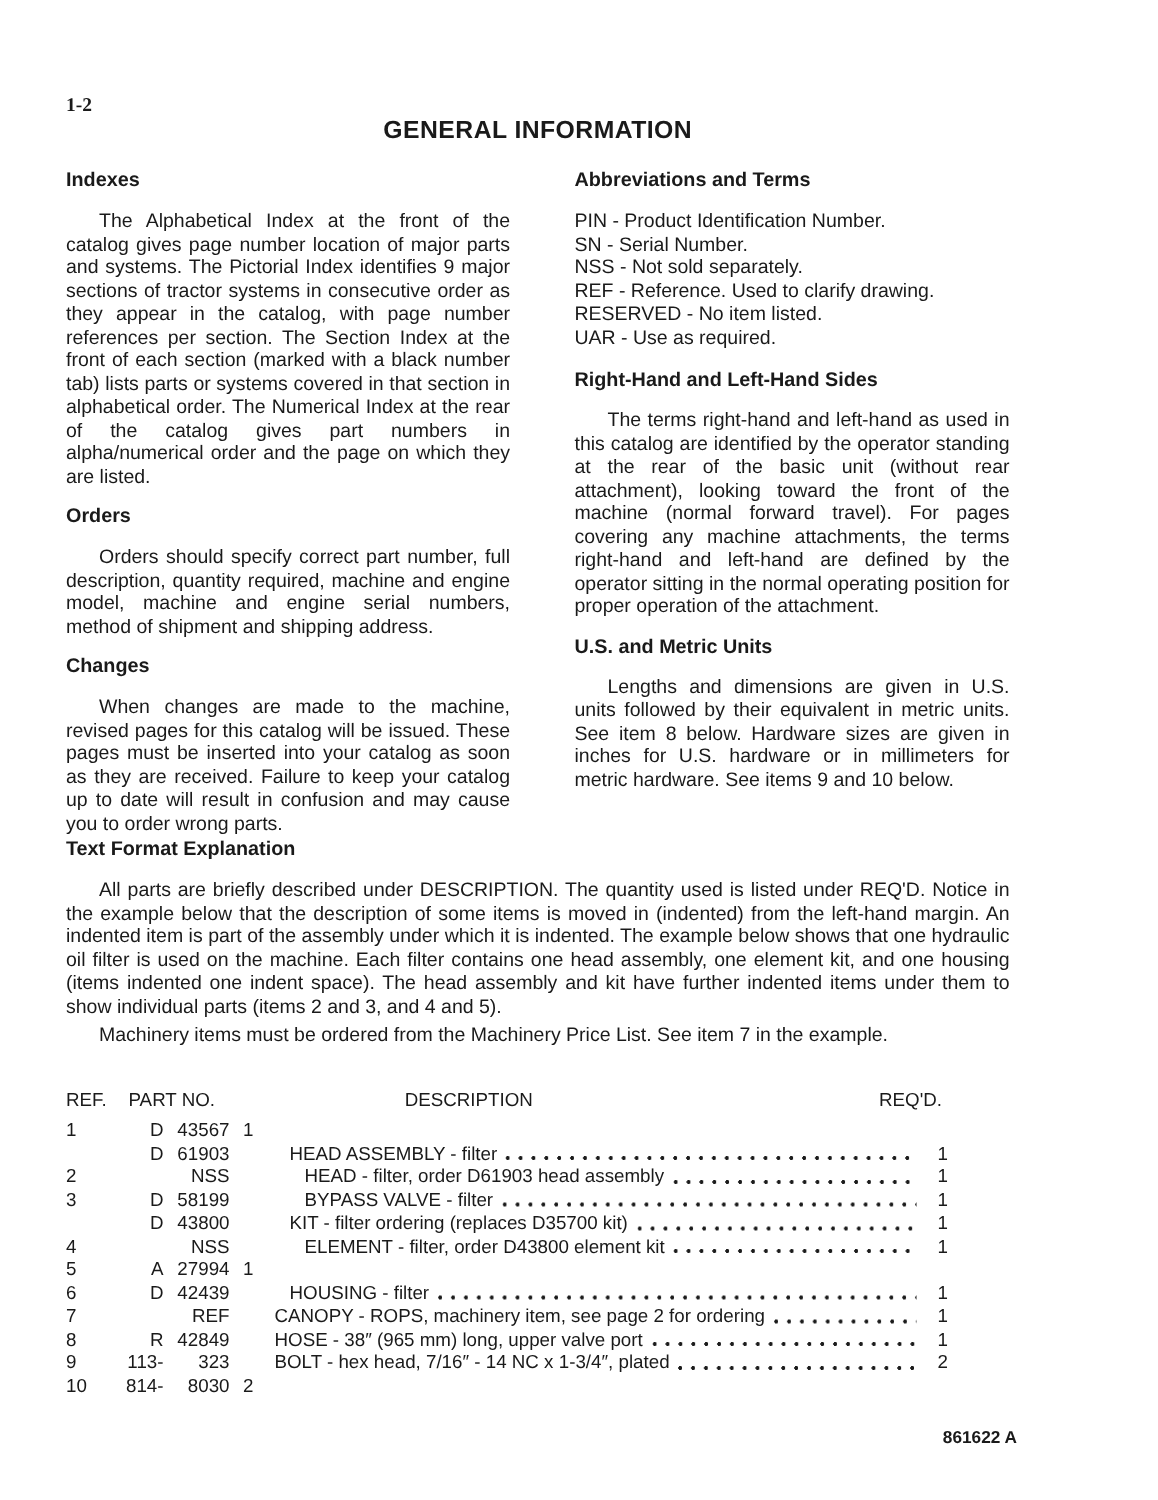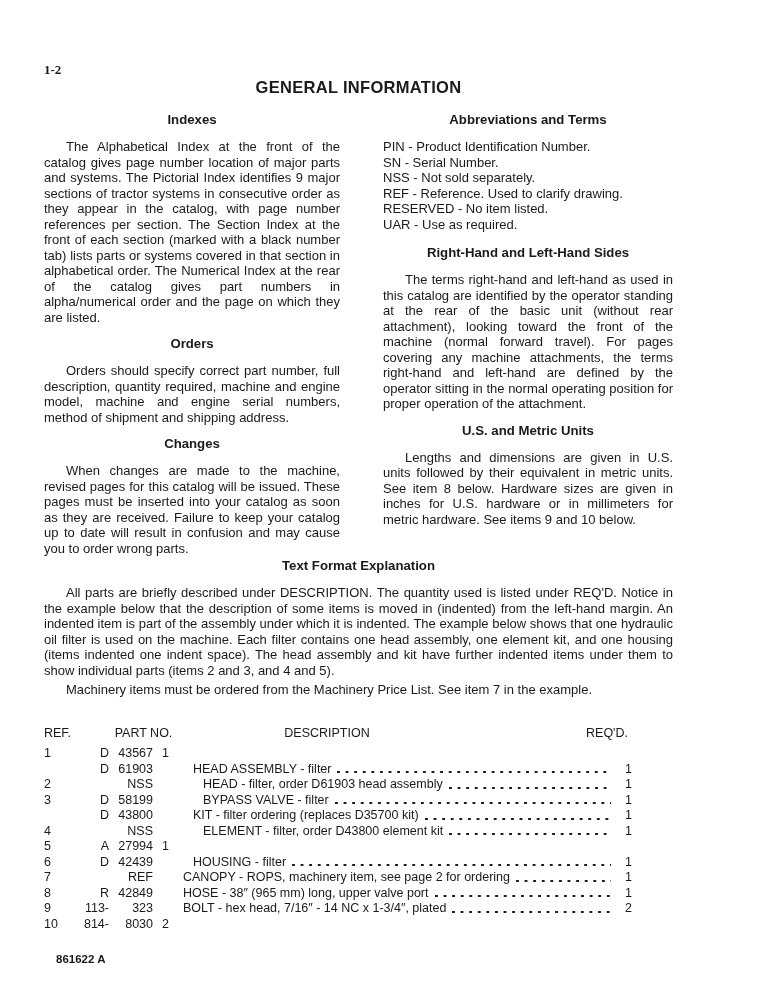--- a/index.html
+++ b/index.html
@@ -29,21 +29,20 @@
   }
   #columns {
     left: 44px; top: 106px; width: 629px;
     display: flex;
   }
   .col-left  { width: 296px; margin-right: 43px; flex-shrink: 0; }
   .col-right { width: 290px; flex-shrink: 0; }
 
   .h {
     font-weight: 700;
-    text-align: center;
     font-size: 13.2px;
     line-height: 16px;
     margin: 11px 0;
   }
   .h-first { margin-top: 6px; }
 
   .para {
     margin: 0;
     font-size: 13px;
     line-height: 15.5px;
@@ -64,21 +63,20 @@
 
   #parts-table {
     left: 44px; top: 719px; width: 588px;
     font-size: 12.5px;
   }
   .thead {
     display: flex;
     line-height: 16px;
     padding-top: 6px;
     margin-bottom: 5px;
-    gap: 29px;
   }
   .th-ref  { width: 32px; flex-shrink: 0; }
   .th-part { width: 77px; flex-shrink: 0; text-align: center; }
   .th-desc { flex: 1; text-align: center; padding-right: 110px; min-width: 0; }
   .th-reqd { width: 46px; flex-shrink: 0; text-align: right; padding-right: 4px; }
 
   .trow { display: flex; line-height: 15.5px; }
   .c-ref    { width: 32px; flex-shrink: 0; }
   .c-prefix { width: 33px; flex-shrink: 0; text-align: right; }
   .c-num    { width: 44px; flex-shrink: 0; text-align: right; }
@@ -91,22 +89,22 @@
     height: 4px;
     align-self: flex-end;
     margin: 0 5px 3px 6px;
     background-image: radial-gradient(circle at 1.5px 2px, #1c1c1c 1.15px, transparent 1.5px);
     background-size: 8.6px 4px;
     background-repeat: repeat-x;
     background-position: left bottom;
   }
 
   #form-number {
-    left: 56px; top: 953px; width: 634px;
-    text-align: left;
+    left: 44px; top: 953px; width: 634px;
+    text-align: right;
     font-size: 11.5px; font-weight: 700;
   }
 </style>
 </head>
 <body>
 
 <div id="page-number" class="abs">1-2</div>
 
 <div id="page-title" class="abs">GENERAL INFORMATION</div>
 

